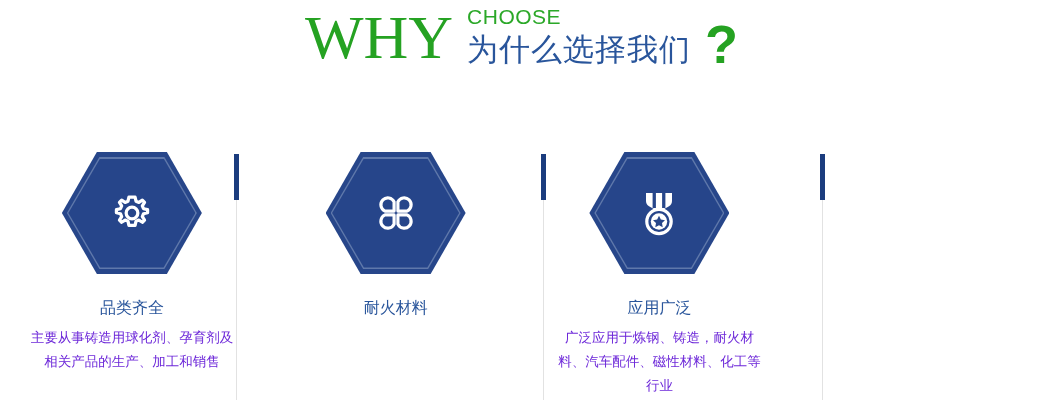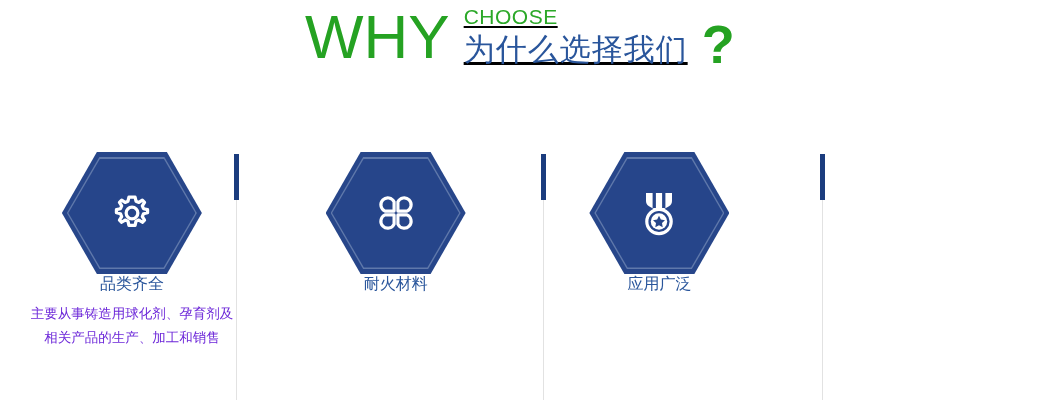--- a/index.html
+++ b/index.html
@@ -29,28 +29,27 @@
     top: 2px;
     display: flex;
     align-items: flex-start;
   }
   .why-word {
     font-size: 62px;
     line-height: 70px;
     font-weight: 400;
     color: #25A222;
     letter-spacing: 0px;
-    font-family: Liberation Sans, sans-serif;
+    font-family: Liberation Serif, serif;
   }
   .header-stack {
     display: flex;
     flex-direction: column;
     margin-left: 14px;
     margin-top: 3px;
-    text-decoration: underline;
   }
   .choose-word {
     font-size: 21px;
     line-height: 24px;
     color: #2BA828;
     letter-spacing: 0.5px;
     font-family: "Liberation Sans", sans-serif;
   }
   .cn-title {
     font-size: 31px;
@@ -122,20 +121,21 @@
     position: absolute;
     inset: 0;
     display: flex;
     align-items: center;
     justify-content: center;
     z-index: 4;
   }
   .hex-icon svg { display: block; }
 
   .col-title {
+    margin-top: 24px;
     font-size: 16px;
     line-height: 20px;
     color: #29559B;
     font-family: "DejaVu Sans", "Liberation Sans", sans-serif;
     text-align: center;
   }
   .col-desc {
     margin-top: 7px;
     font-size: 13.5px;
     line-height: 24px;
@@ -231,20 +231,21 @@
           <rect x="17.6" y="6" width="3.3" height="15" fill="#27468A"></rect>
           <rect x="27.1" y="6" width="3.3" height="15" fill="#27468A"></rect>
 
           <circle cx="24" cy="34.5" r="12.2" fill="none" stroke="#ffffff" stroke-width="3.2"></circle>
           <circle cx="24" cy="34.5" r="8.2" fill="#ffffff"></circle>
           <path d="M24 28.8 l1.85 3.75 4.15 .6 -3 2.93 .71 4.12 -3.71 -1.95 -3.71 1.95 .71 -4.12 -3 -2.93 4.15 -.6 z" fill="#27468A"></path>
         </svg>
       </div>
     </div>
     <div class="col-title">应用广泛</div>
+    <div class="col-desc">广泛应用于炼钢、铸造，耐火材料、汽车配件、磁性材料、化工等行业</div>
   </div>
 
   <div class="divider" id="divider-1">
     <div class="bar"></div>
     <div class="thin"></div>
   </div>
   <div class="divider" id="divider-2">
     <div class="bar"></div>
     <div class="thin"></div>
   </div>

